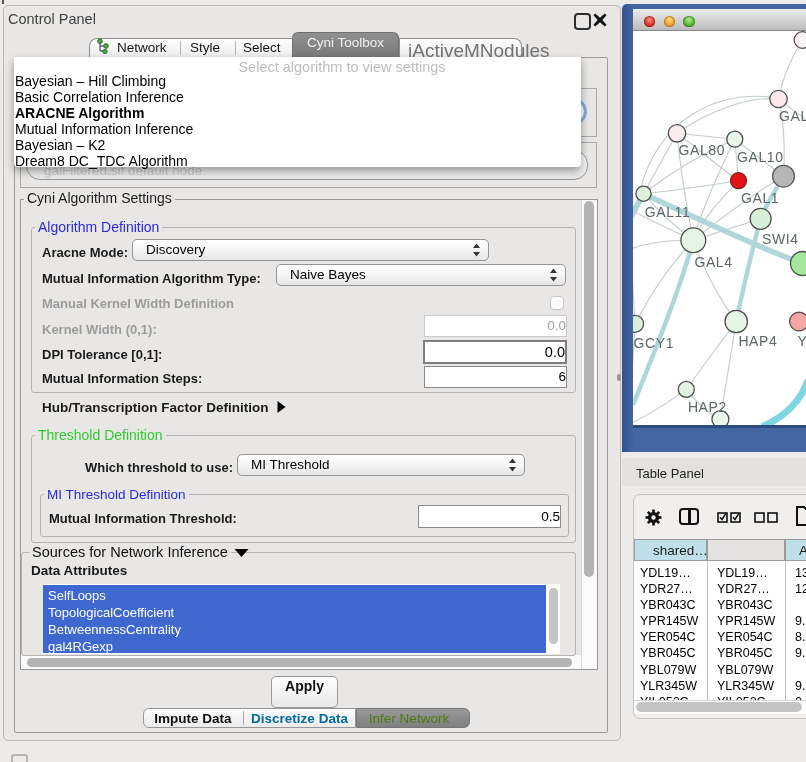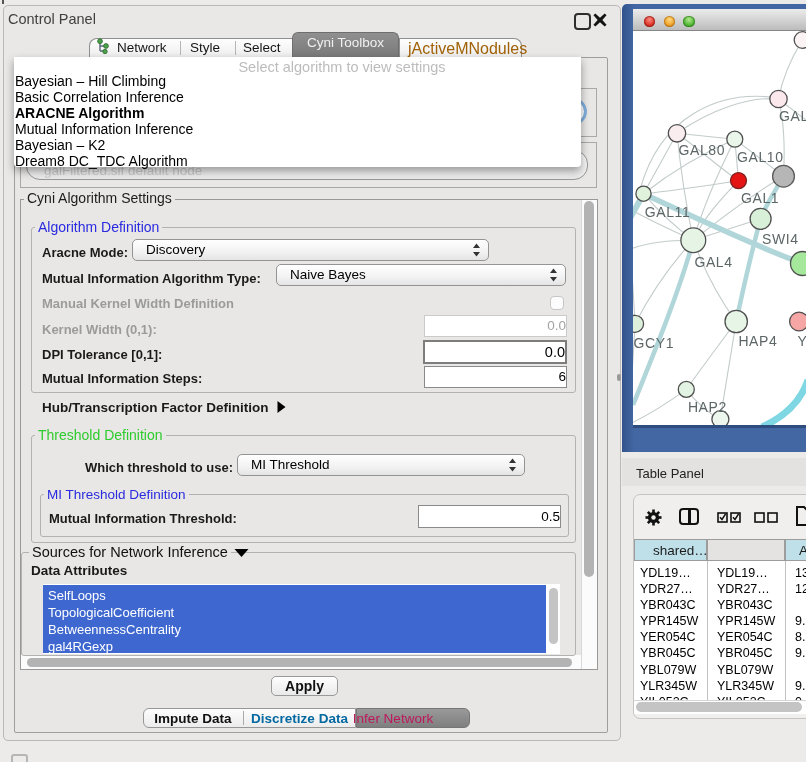--- a/index.html
+++ b/index.html
@@ -32,21 +32,21 @@
 <div class="abs" style="left:292px;top:34.5px;width:107px;text-align:center;font-size:13.5px;color:#f0f0f0">Cyni Toolbox</div>
 <svg class="abs" style="left:97px;top:38px" width="13" height="17" viewBox="0 0 13 17">
 <path d="M3 4 L3 13 M3 13 L7 13 M3 8 L8 8" stroke="#5a6a7a" stroke-width="1.4" fill="none"></path>
 <circle cx="3" cy="3.2" r="2.4" fill="#4aa34a" stroke="#2e642e" stroke-width="0.8"></circle>
 <circle cx="9" cy="8" r="2.4" fill="#4aa34a" stroke="#2e642e" stroke-width="0.8"></circle>
 <circle cx="8" cy="13.5" r="2.2" fill="#4aa34a" stroke="#2e642e" stroke-width="0.8"></circle>
   </svg>
 <div class="abs" style="left:117px;top:40px;font-size:13.5px;color:#151515">Network</div>
 <div class="abs" style="left:190px;top:40px;font-size:13.5px;color:#151515">Style</div>
 <div class="abs" style="left:243px;top:40px;font-size:13.5px;color:#151515">Select</div>
-<div class="abs" style="left:408px;top:40px;font-size:16px;color:#a16207">jActiveMNodules</div>
+<div class="abs" style="left:408px;top:40px;font-size:19px;color:#737373">jActiveMNodules</div>
 <div class="abs" style="left:399px;top:38.5px;width:1px;height:19px;background:#8f8f8f"></div>
 
 <div class="abs" style="left:14px;top:57px;width:594px;height:676px;background:#e8e7e5;border:1px solid #a09d9a;border-radius:2px;box-sizing:border-box"></div>
 
 <div class="abs" style="left:20px;top:88px;width:575px;height:47px;border:1px solid #a8a8a8"></div>
 <div class="abs" style="left:300px;top:101px;width:284px;height:21px;border-radius:11px;background:#fff;box-shadow:0 0 0 3px rgba(110,165,220,0.85)"></div>
 <div class="abs" style="left:20px;top:142px;width:575px;height:44px;border:1px solid #a8a8a8"></div>
 <div class="abs" style="left:26px;top:150px;width:562px;height:30px;border-radius:14px;border:1px solid #979797;background:linear-gradient(#ffffff,#e9e9e9);box-sizing:border-box"></div>
 <div class="abs" style="left:44px;top:163px;font-size:13.5px;color:#c9c9c9">galFiltered.sif default node</div>
 
@@ -101,27 +101,27 @@
 <div class="gtitle" style="left:29px;top:546px;color:#111;font-size:14.5px">Sources for Network Inference</div>
 <svg class="abs" style="left:234px;top:548px" width="15" height="10" viewBox="0 0 15 10">
     <path d="M0.5 1 L14.5 1 L7.5 9 Z" fill="#000"></path>
   </svg>
 <div class="lbl" style="left:31px;top:563px;font-size:13.5px">Data Attributes</div>
 <div class="abs" style="left:43px;top:584px;width:517px;height:70px;background:#fff"></div>
 <div class="abs" style="left:43px;top:585px;width:503px;height:68px;background:#3e68cf"></div>
 <div class="abs" style="left:48px;top:587px;font-size:13px;color:#fff;line-height:17px">SelfLoops<br>TopologicalCoefficient<br>BetweennessCentrality<br>gal4RGexp</div>
 <div class="sbthumb" style="left:549px;top:588px;width:9px;height:56px;background:#c4c4c4;border-radius:4.5px"></div>
 
-<div class="abs" style="left:271px;top:676px;width:67px;height:20px;border:1px solid #999;border-radius:5px;background:linear-gradient(#fefefe,#e9e9e9);box-sizing:border-box;text-align:center;font-size:14px;font-weight:bold;color:#111;line-height:18px">Apply</div>
+<div class="abs" style="left:271px;top:676px;width:67px;height:32px;border:1px solid #999;border-radius:5px;background:linear-gradient(#fefefe,#e9e9e9);box-sizing:border-box;text-align:center;font-size:14px;font-weight:bold;color:#111;line-height:18px">Apply</div>
 <div class="abs" style="left:143px;top:708px;width:213px;height:20px;background:linear-gradient(#fdfdfd,#ececec);border:1px solid #979797;border-radius:6px 0 0 6px;box-sizing:border-box"></div>
 <div class="abs" style="left:243px;top:711px;width:1px;height:14px;background:#aaa"></div>
 <div class="abs" style="left:143px;top:711px;width:100px;text-align:center;font-size:13.5px;font-weight:bold;color:#111">Impute Data</div>
 <div class="abs" style="left:243px;top:711px;width:113px;text-align:center;font-size:13.5px;font-weight:bold;color:#0369a1">Discretize Data</div>
 <div class="abs" style="left:356px;top:708px;width:114px;height:20px;background:linear-gradient(#9a9a9a,#7f7f7f);border:1px solid #767676;border-radius:0 6px 6px 0;box-sizing:border-box"></div>
-<div class="abs" style="left:340px;top:711px;width:106px;text-align:center;font-size:13.5px;color:#be185d">Infer Network</div>
+<div class="abs" style="left:356px;top:711px;width:106px;text-align:center;font-size:13.5px;color:#4d7c0f">Infer Network</div>
 
 <div class="abs" style="left:11px;top:754px;width:13px;height:13px;border:2px solid #b5b5b5;border-radius:3px"></div>
 
 <div class="abs" style="left:617px;top:374px;width:4px;height:7px;background:#9a9a9a;border-radius:2px"></div>
 
 <div class="abs" style="left:622px;top:4px;width:184px;height:448px;background:linear-gradient(90deg,#31528c,#4367a3 12px);border-radius:5px 0 0 0"></div>
 <div class="abs" style="left:633px;top:9px;width:173px;height:22px;background:linear-gradient(#ececec,#bcbcbc);border-bottom:1px solid #878787;box-sizing:border-box"></div>
 <div class="abs" style="left:643.5px;top:15.5px;width:11.5px;height:11.5px;border-radius:50%;background:radial-gradient(circle at 50% 32%,#fa8a7e,#e0352a 60%,#b01c12);box-shadow:inset 0 0 1px 1px rgba(120,20,10,0.6)"></div>
 <div class="abs" style="left:663.5px;top:15.5px;width:11.5px;height:11.5px;border-radius:50%;background:radial-gradient(circle at 50% 32%,#ffd87e,#f0a32c 60%,#c27d12);box-shadow:inset 0 0 1px 1px rgba(150,95,10,0.6)"></div>
 <div class="abs" style="left:683px;top:15.5px;width:11.5px;height:11.5px;border-radius:50%;background:radial-gradient(circle at 50% 32%,#b4e88e,#51b736 60%,#2f8c1c);box-shadow:inset 0 0 1px 1px rgba(40,110,20,0.6)"></div>

